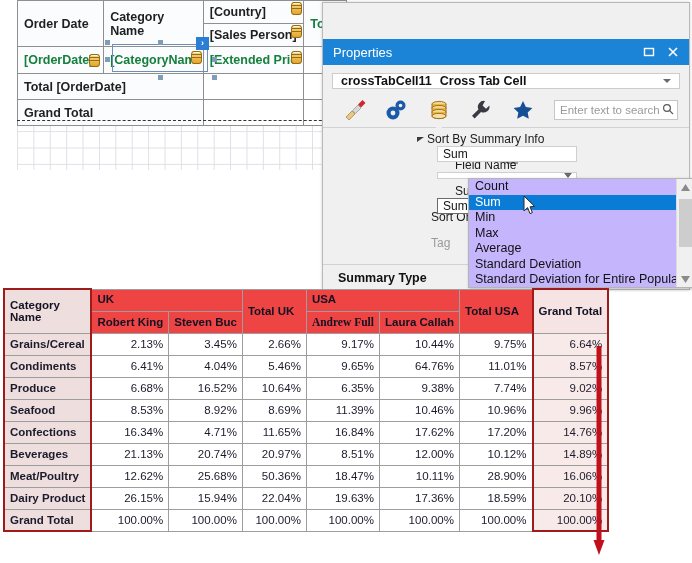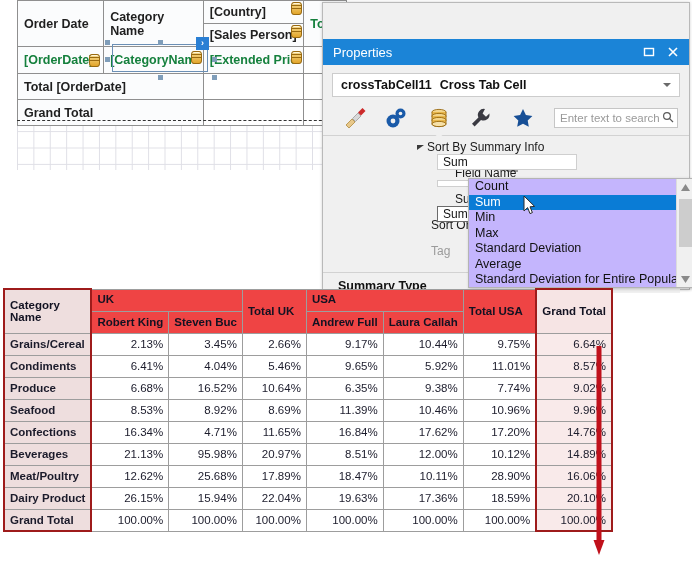--- a/index.html
+++ b/index.html
@@ -136,21 +136,21 @@
   #props .win-btn {
     width: 24px; height: 22px;
     display: flex; align-items: center; justify-content: center;
     color: #ffffff;
   }
   #props .win-btn svg { display: block; }
   #props .body {
     padding: 8px 9px 0 9px;
   }
   .obj-combo {
-    height: 24px;
+    height: 16px;
     background: #ffffff;
     border: 1px solid #cccccc;
     display: flex; align-items: center;
     padding: 0 4px 0 8px;
     box-sizing: border-box;
   }
   .obj-combo .n1 { font-weight: bold; font-size: 12.5px; color: #111; }
   .obj-combo .n2 { font-weight: bold; font-size: 12.5px; color: #111; margin-left: 8px; }
   .obj-combo .sp { flex: 1; }
   .caret-d {
@@ -590,22 +590,22 @@
     </div>
   </div>
 </div>
 
 <div id="ddlist">
   <div class="items">
     <div class="item">Count</div>
     <div class="item sel">Sum</div>
     <div class="item">Min</div>
     <div class="item">Max</div>
+    <div class="item">Average</div>
     <div class="item">Standard Deviation</div>
-    <div class="item">Average</div>
     <div class="item">Standard Deviation for Entire Population</div>
   </div>
   <div class="sbar">
     <div class="arr">
       <svg width="9" height="7" viewBox="0 0 9 7">
           <path d="M4.5 0 L9 7 L0 7 Z" fill="#8a8a8a"></path>
         </svg>
     </div>
     <div class="thumb"></div>
     <div class="arr" style="position:absolute;bottom:0;left:0;right:0;">
@@ -629,42 +629,42 @@
         <th class="rowhead first" rowspan="2" style="width:86px;">Category<br>Name</th>
         <th colspan="2" style="width:132px;vertical-align:top;">UK</th>
         <th rowspan="2" style="width:64px;">Total UK</th>
         <th colspan="2" style="width:148px;vertical-align:top;">USA</th>
         <th rowspan="2" style="width:73px;">Total USA</th>
         <th class="gtcol" rowspan="2" style="width:72px;">Grand Total</th>
       </tr>
       <tr>
         <th style="width:66px;">Robert King</th>
         <th style="width:66px;">Steven Buc</th>
-        <th style="width:70px;">Andrew Full</th>
+        <th style="width:70px;font-family:Liberation Serif, serif;">Andrew Full</th>
         <th style="width:78px;">Laura Callah</th>
       </tr>
     </thead>
     <tbody>
       <tr>
         <td class="rowhead">Grains/Cereal</td>
         <td class="num">2.13%</td>
         <td class="num">3.45%</td>
         <td class="num">2.66%</td>
         <td class="num">9.17%</td>
         <td class="num">10.44%</td>
         <td class="num">9.75%</td>
         <td class="gtcol">6.64%</td>
       </tr>
       <tr>
         <td class="rowhead">Condiments</td>
         <td class="num">6.41%</td>
         <td class="num">4.04%</td>
         <td class="num">5.46%</td>
         <td class="num">9.65%</td>
-        <td class="num">5.92%</td>
+        <td class="num">64.76%</td>
         <td class="num">11.01%</td>
         <td class="gtcol">8.57%</td>
       </tr>
       <tr>
         <td class="rowhead">Produce</td>
         <td class="num">6.68%</td>
         <td class="num">16.52%</td>
         <td class="num">10.64%</td>
         <td class="num">6.35%</td>
         <td class="num">9.38%</td>
@@ -687,32 +687,32 @@
         <td class="num">4.71%</td>
         <td class="num">11.65%</td>
         <td class="num">16.84%</td>
         <td class="num">17.62%</td>
         <td class="num">17.20%</td>
         <td class="gtcol">14.76%</td>
       </tr>
       <tr>
         <td class="rowhead">Beverages</td>
         <td class="num">21.13%</td>
-        <td class="num">95.98%</td>
+        <td class="num">20.74%</td>
         <td class="num">20.97%</td>
         <td class="num">8.51%</td>
         <td class="num">12.00%</td>
         <td class="num">10.12%</td>
         <td class="gtcol">14.89%</td>
       </tr>
       <tr>
         <td class="rowhead">Meat/Poultry</td>
         <td class="num">12.62%</td>
         <td class="num">25.68%</td>
-        <td class="num">17.89%</td>
+        <td class="num">50.36%</td>
         <td class="num">18.47%</td>
         <td class="num">10.11%</td>
         <td class="num">28.90%</td>
         <td class="gtcol">16.06%</td>
       </tr>
       <tr>
         <td class="rowhead">Dairy Product</td>
         <td class="num">26.15%</td>
         <td class="num">15.94%</td>
         <td class="num">22.04%</td>

